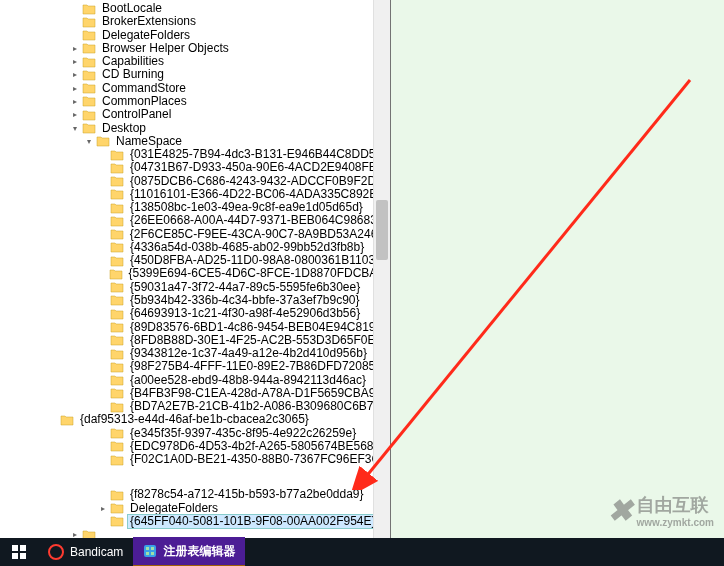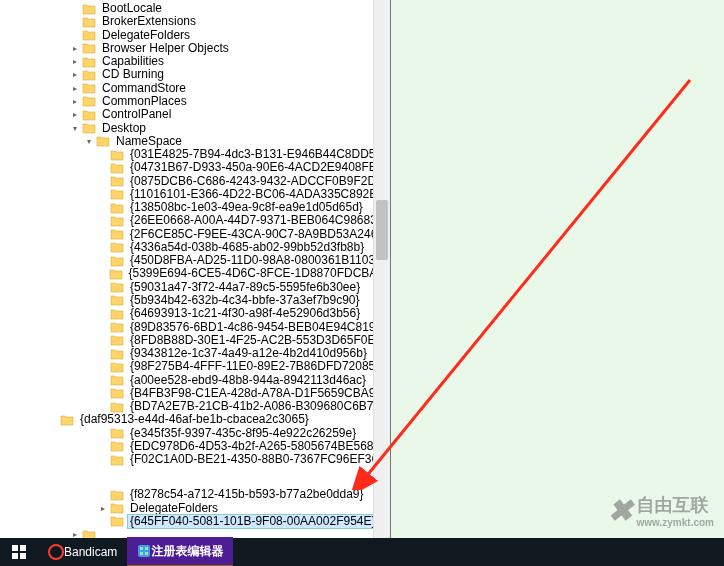--- a/index.html
+++ b/index.html
@@ -137,20 +137,21 @@
     height: 100%;
     display: flex;
     align-items: center;
     justify-content: center;
   }
   .tb-item {
     height: 100%;
     display: flex;
     align-items: center;
     padding: 0 10px;
+    gap: 6px;
   }
   .tb-item.active {
     background: #4c1d95;
     border-bottom: 2px solid #a16207;
     font-weight: bold;
   }
   .rec-dot {
     width: 12px;
     height: 12px;
     border-radius: 50%;
@@ -366,21 +367,21 @@
         </span>
         <span class="label">{59031a47-3f72-44a7-89c5-5595fe6b30ee}</span>
       </div>
       <div class="row" style="padding-left: 98px;">
         <span class="expander blank">▸</span>
         <span class="folder-icon">
           <svg width="14" height="12" viewBox="0 0 14 12">
             <path d="M1 2 h4 l1 1 h7 v8 h-12 z" fill="#ffd56b" stroke="#c9a227" stroke-width="0.5"></path>
           </svg>
         </span>
-        <span class="label">{5b934b42-632b-4c34-bbfe-37a3ef7b9c90}</span>
+        <span class="label">{5b934b42-336b-4c34-bbfe-37a3ef7b9c90}</span>
       </div>
       <div class="row" style="padding-left: 98px;">
         <span class="expander blank">▸</span>
         <span class="folder-icon">
           <svg width="14" height="12" viewBox="0 0 14 12">
             <path d="M1 2 h4 l1 1 h7 v8 h-12 z" fill="#ffd56b" stroke="#c9a227" stroke-width="0.5"></path>
           </svg>
         </span>
         <span class="label">{64693913-1c21-4f30-a98f-4e52906d3b56}</span>
       </div>

